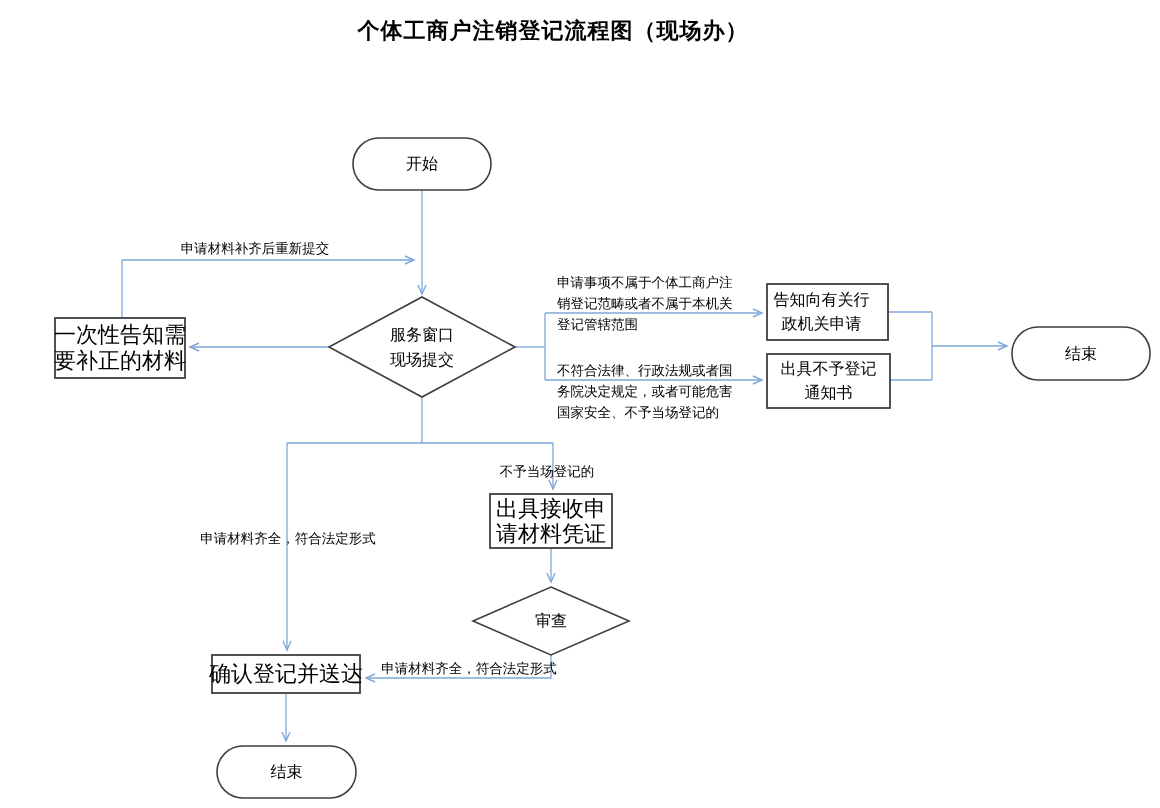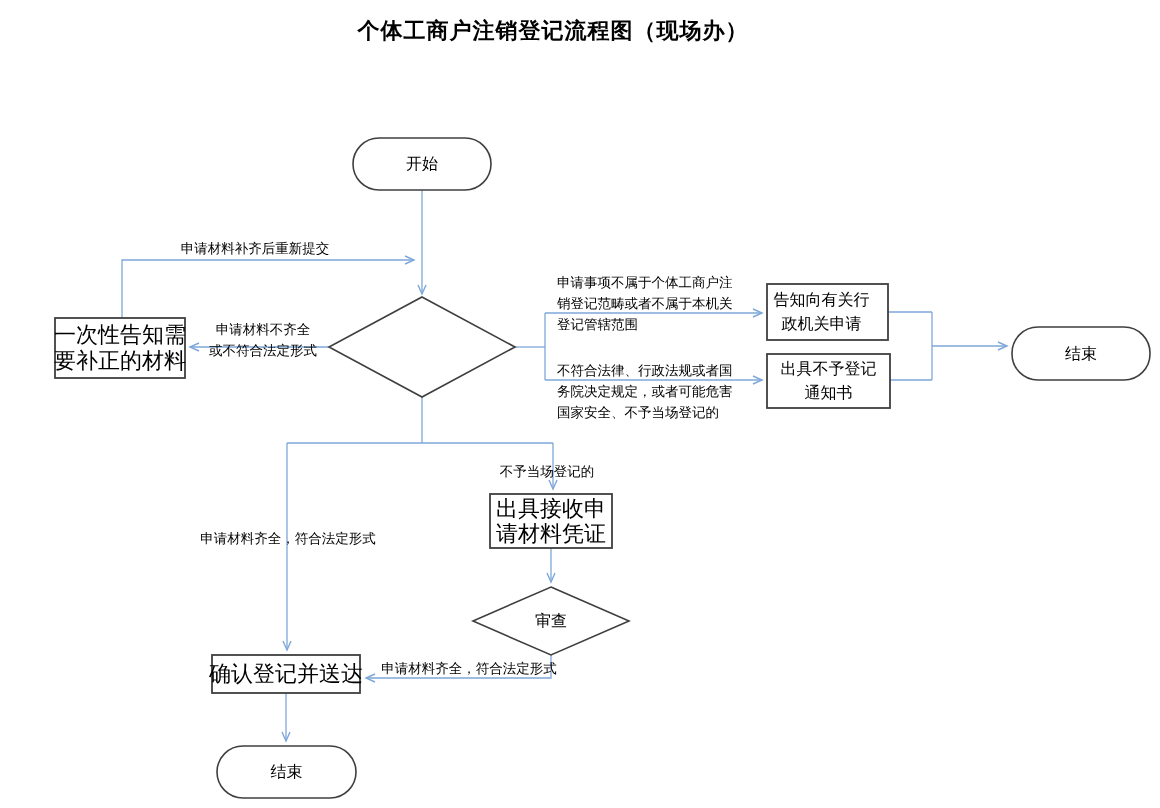--- a/index.html
+++ b/index.html
@@ -68,20 +68,24 @@
       <rect x="217" y="746" width="139" height="52" rx="26" stroke-width="1.6"></rect>
     </g>
   </svg>
 
   <div class="page-title">个体工商户注销登记流程图（现场办）</div>
 
   <div class="node-label" style="left:353px;top:138px;width:138px;height:52px;">
     <span>开始</span>
   </div>
 
+  <div class="node-label" style="left:352px;top:297px;width:140px;height:100px;line-height:25px;">
+    <span>服务窗口</span>
+    <span>现场提交</span>
+  </div>
 
   <div class="node-label big" style="left:55px;top:318px;width:130px;height:60px;line-height:26px;">
     <span>一次性告知需</span>
     <span>要补正的材料</span>
   </div>
 
   <div class="node-label" style="left:737px;top:284px;width:121px;height:56px;margin-left:24px;">
     <span>告知向有关行</span>
     <span>政机关申请</span>
   </div>
@@ -107,24 +111,20 @@
   <div class="node-label big" style="left:212px;top:655px;width:148px;height:38px;">
     <span>确认登记并送达</span>
   </div>
 
   <div class="node-label" style="left:217px;top:746px;width:139px;height:52px;">
     <span>结束</span>
   </div>
 
   <div class="edge-label center" style="left:180px;top:238px;width:150px;">申请材料补齐后重新提交</div>
 
-  <div class="edge-label center" style="left:204px;top:319px;width:118px;">
-    <div>申请材料不齐全</div>
-    <div>或不符合法定形式</div>
-  </div>
 
   <div class="edge-label" style="left:557px;top:272px;">
     <div>申请事项不属于个体工商户注</div>
     <div>销登记范畴或者不属于本机关</div>
     <div>登记管辖范围</div>
   </div>
 
   <div class="edge-label" style="left:557px;top:360px;">
     <div>不符合法律、行政法规或者国</div>
     <div>务院决定规定，或者可能危害</div>

